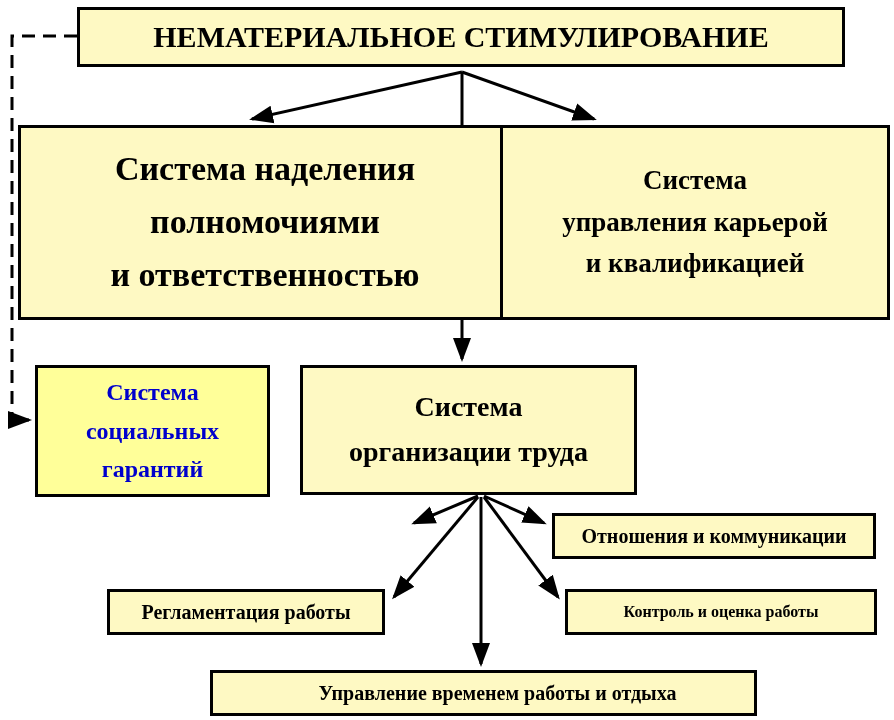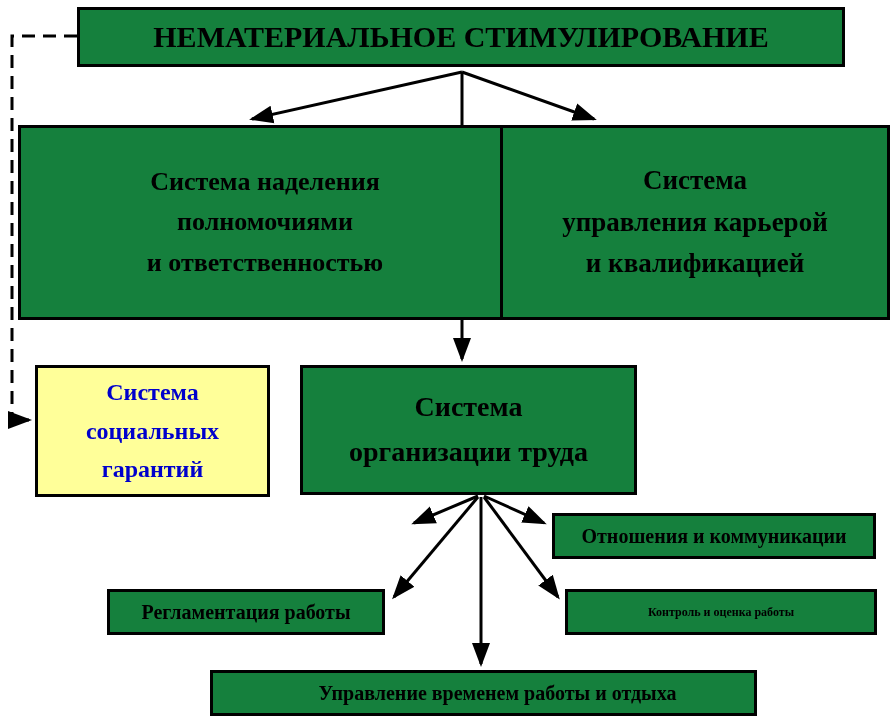--- a/index.html
+++ b/index.html
@@ -11,37 +11,37 @@
     font-family: "Liberation Serif", "DejaVu Serif", serif;
     font-weight: bold;
     color: #000000;
     overflow: hidden;
   }
   .arrows { position: absolute; left: 0; top: 0; width: 894px; height: 720px; }
   .box {
     position: absolute;
     box-sizing: border-box;
     border: 3px solid #000000;
-    background: #15803d;
+    background: #fef9c3;
     display: flex;
     align-items: center;
     justify-content: center;
     text-align: center;
     white-space: pre-line;
   }
   .box-title       { left: 77px;  top: 7px;   width: 768px; height: 60px;  font-size: 30px; }
-  .box-authority   { left: 18px;  top: 125px; width: 494px; height: 195px; font-size: 26px; line-height: 1.55; }
+  .box-authority   { left: 18px;  top: 125px; width: 494px; height: 195px; font-size: 34px; line-height: 1.55; }
   .box-career      { left: 500px; top: 125px; width: 390px; height: 195px; font-size: 27px; line-height: 1.55; }
   .box-social      { left: 35px;  top: 365px; width: 235px; height: 132px; font-size: 24px; line-height: 1.6;
                      background: #FFFF99; color: #0000CC; }
   .box-labor       { left: 300px; top: 365px; width: 337px; height: 130px; font-size: 28px; line-height: 1.6; }
   .box-structuring { left: 20px;  top: 513px; width: 383px; height: 46px;  font-size: 20px; }
   .box-relations   { left: 552px; top: 513px; width: 324px; height: 46px;  font-size: 20px; text-align: center; }
   .box-regulation  { left: 107px; top: 589px; width: 278px; height: 46px;  font-size: 20px; }
-  .box-control     { left: 565px; top: 589px; width: 312px; height: 46px;  font-size: 12px; }
+  .box-control     { left: 565px; top: 589px; width: 312px; height: 46px;  font-size: 16px; }
   .box-time        { left: 210px; top: 670px; width: 547px; height: 46px;  font-size: 20px; padding-left: 28px; }
 </style>
 </head>
 <body>
 
 <div class="canvas">
 
   <svg class="arrows" width="894" height="720" viewBox="0 0 894 720" xmlns="http://www.w3.org/2000/svg">
     <defs>
       <marker id="arrow" markerUnits="strokeWidth" markerWidth="8" markerHeight="8" refX="7" refY="4" orient="auto">

